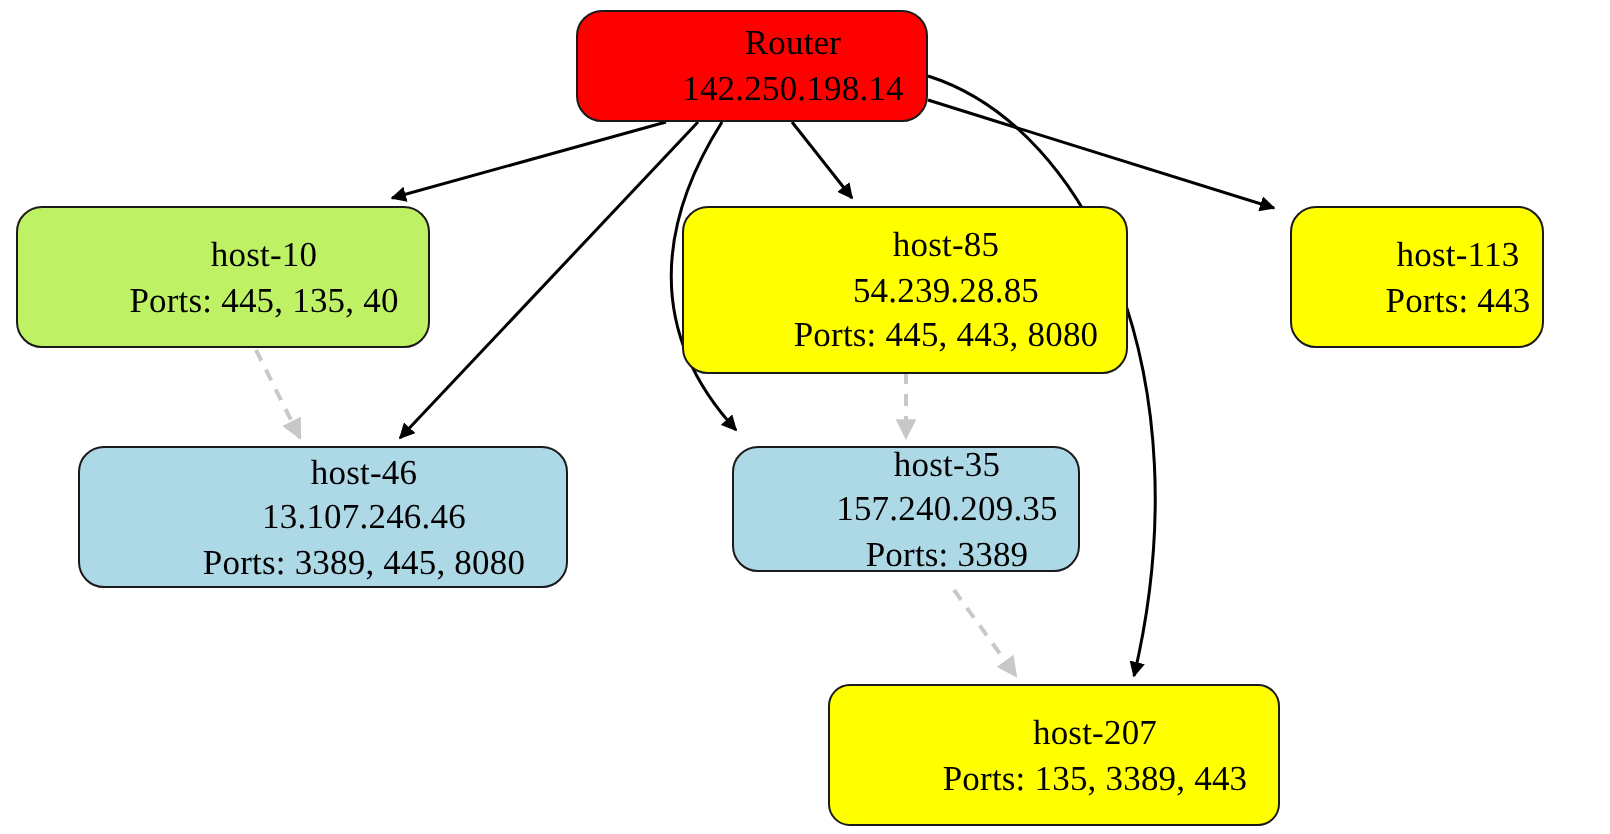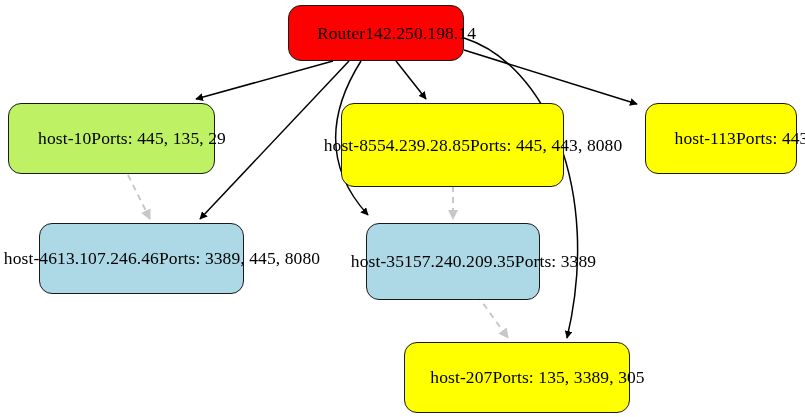--- a/index.html
+++ b/index.html
@@ -25,21 +25,21 @@
     width: 805px;
     height: 417px;
     pointer-events: none;
   }
   .node {
     position: absolute;
     box-sizing: border-box;
     border: 1.4px solid #1a1a1a;
     border-radius: 13px;
     display: flex;
-    flex-direction: row;
+    flex-direction: column;
     align-items: center;
     justify-content: center;
     text-align: center;
     color: #000000;
     font-family: "Liberation Serif", "DejaVu Serif", serif;
     font-size: 17.5px;
     line-height: 1.29;
     letter-spacing: 0.1px;
     white-space: nowrap;
     z-index: 2;
@@ -83,44 +83,44 @@
     <path d="M 477 295 L 508 338" fill="none" stroke="#c8c8c8" stroke-width="2" stroke-dasharray="6,5" marker-end="url(#arrow-gray)"></path>
   </svg>
 
   <div class="node" style="left:288px; top:5px; width:176px; height:56px; background:#ff0000;">
     <span class="node-line">Router</span>
     <span class="node-line">142.250.198.14</span>
   </div>
 
   <div class="node" style="left:8px; top:103px; width:207px; height:71px; background:#bef264;">
     <span class="node-line">host-10</span>
-    <span class="node-line">Ports: 445, 135, 29</span>
+    <span class="node-line">Ports: 445, 135, 40</span>
   </div>
 
   <div class="node" style="left:341px; top:103px; width:223px; height:84px; background:#ffff00;">
     <span class="node-line">host-85</span>
     <span class="node-line">54.239.28.85</span>
     <span class="node-line">Ports: 445, 443, 8080</span>
   </div>
 
-  <div class="node" style="left:645px; top:103px; width:152px; height:71px; background:#ffff00;">
+  <div class="node" style="left:645px; top:103px; width:127px; height:71px; background:#ffff00;">
     <span class="node-line">host-113</span>
     <span class="node-line">Ports: 443</span>
   </div>
 
-  <div class="node" style="left:39px; top:223px; width:205px; height:71px; background:#add8e6;">
+  <div class="node" style="left:39px; top:223px; width:245px; height:71px; background:#add8e6;">
     <span class="node-line">host-46</span>
     <span class="node-line">13.107.246.46</span>
     <span class="node-line">Ports: 3389, 445, 8080</span>
   </div>
 
-  <div class="node" style="left:366px; top:223px; width:174px; height:77px; background:#add8e6;">
+  <div class="node" style="left:366px; top:223px; width:174px; height:63px; background:#add8e6;">
     <span class="node-line">host-35</span>
     <span class="node-line">157.240.209.35</span>
     <span class="node-line">Ports: 3389</span>
   </div>
 
-  <div class="node" style="left:404px; top:342px; width:226px; height:71px; background:#ffff00;">
+  <div class="node" style="left:414px; top:342px; width:226px; height:71px; background:#ffff00;border-radius:11px;">
     <span class="node-line">host-207</span>
-    <span class="node-line">Ports: 135, 3389, 305</span>
+    <span class="node-line">Ports: 135, 3389, 443</span>
   </div>
 
 </div>
 
 </body></html>

